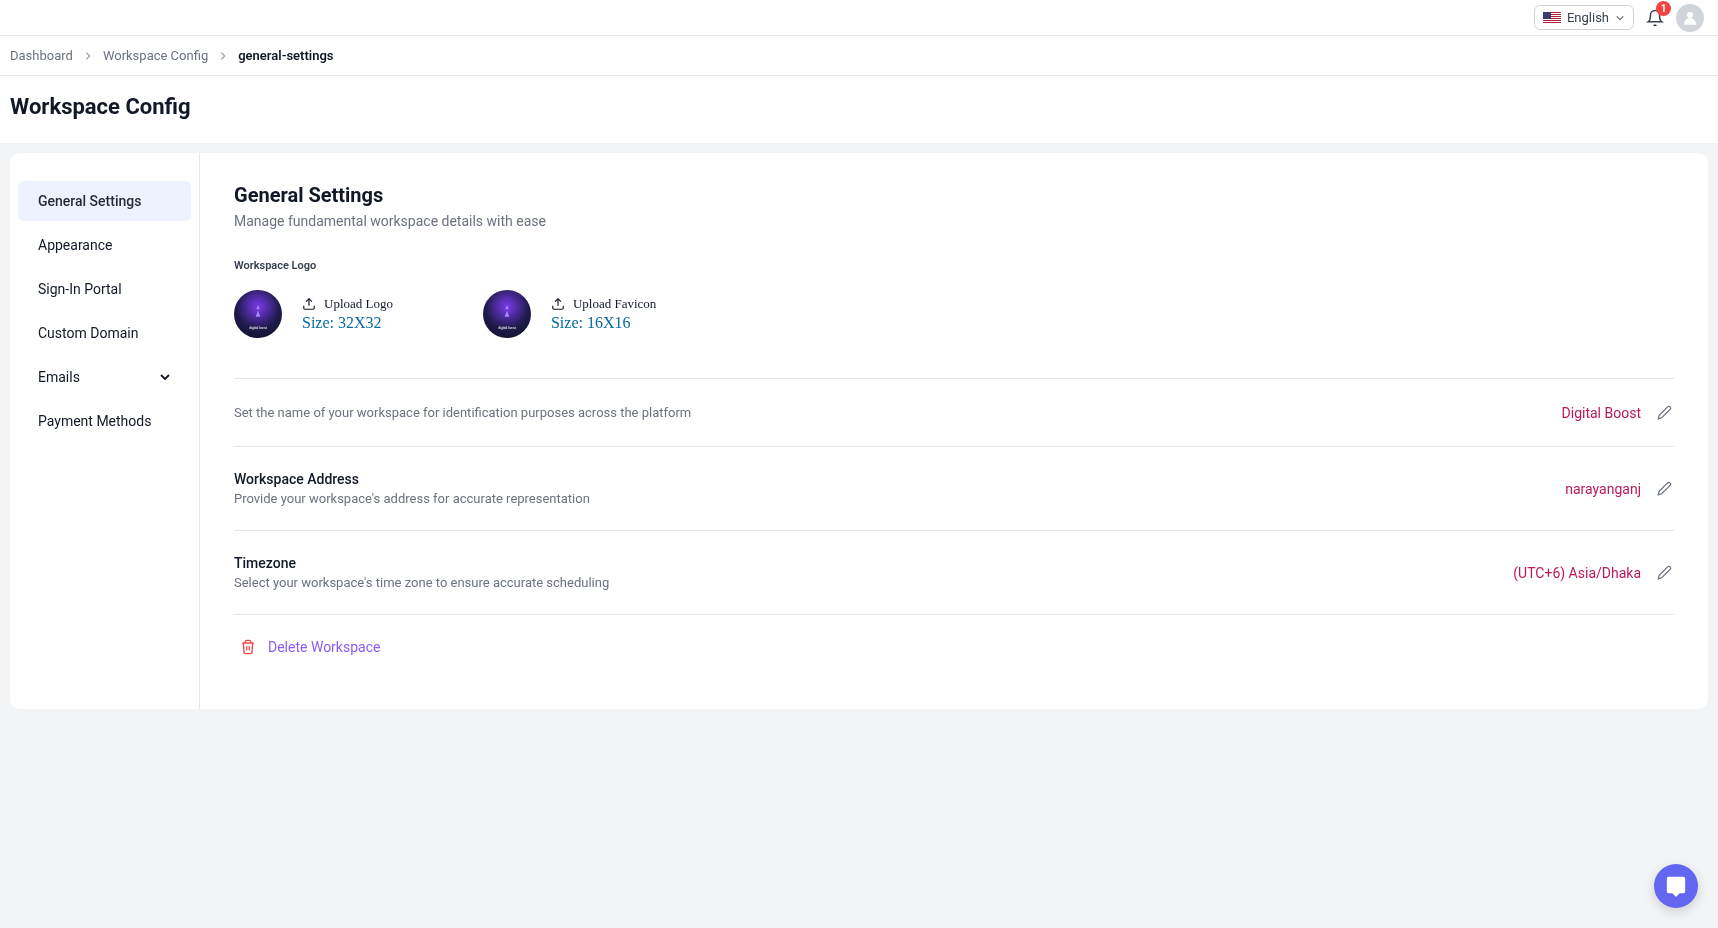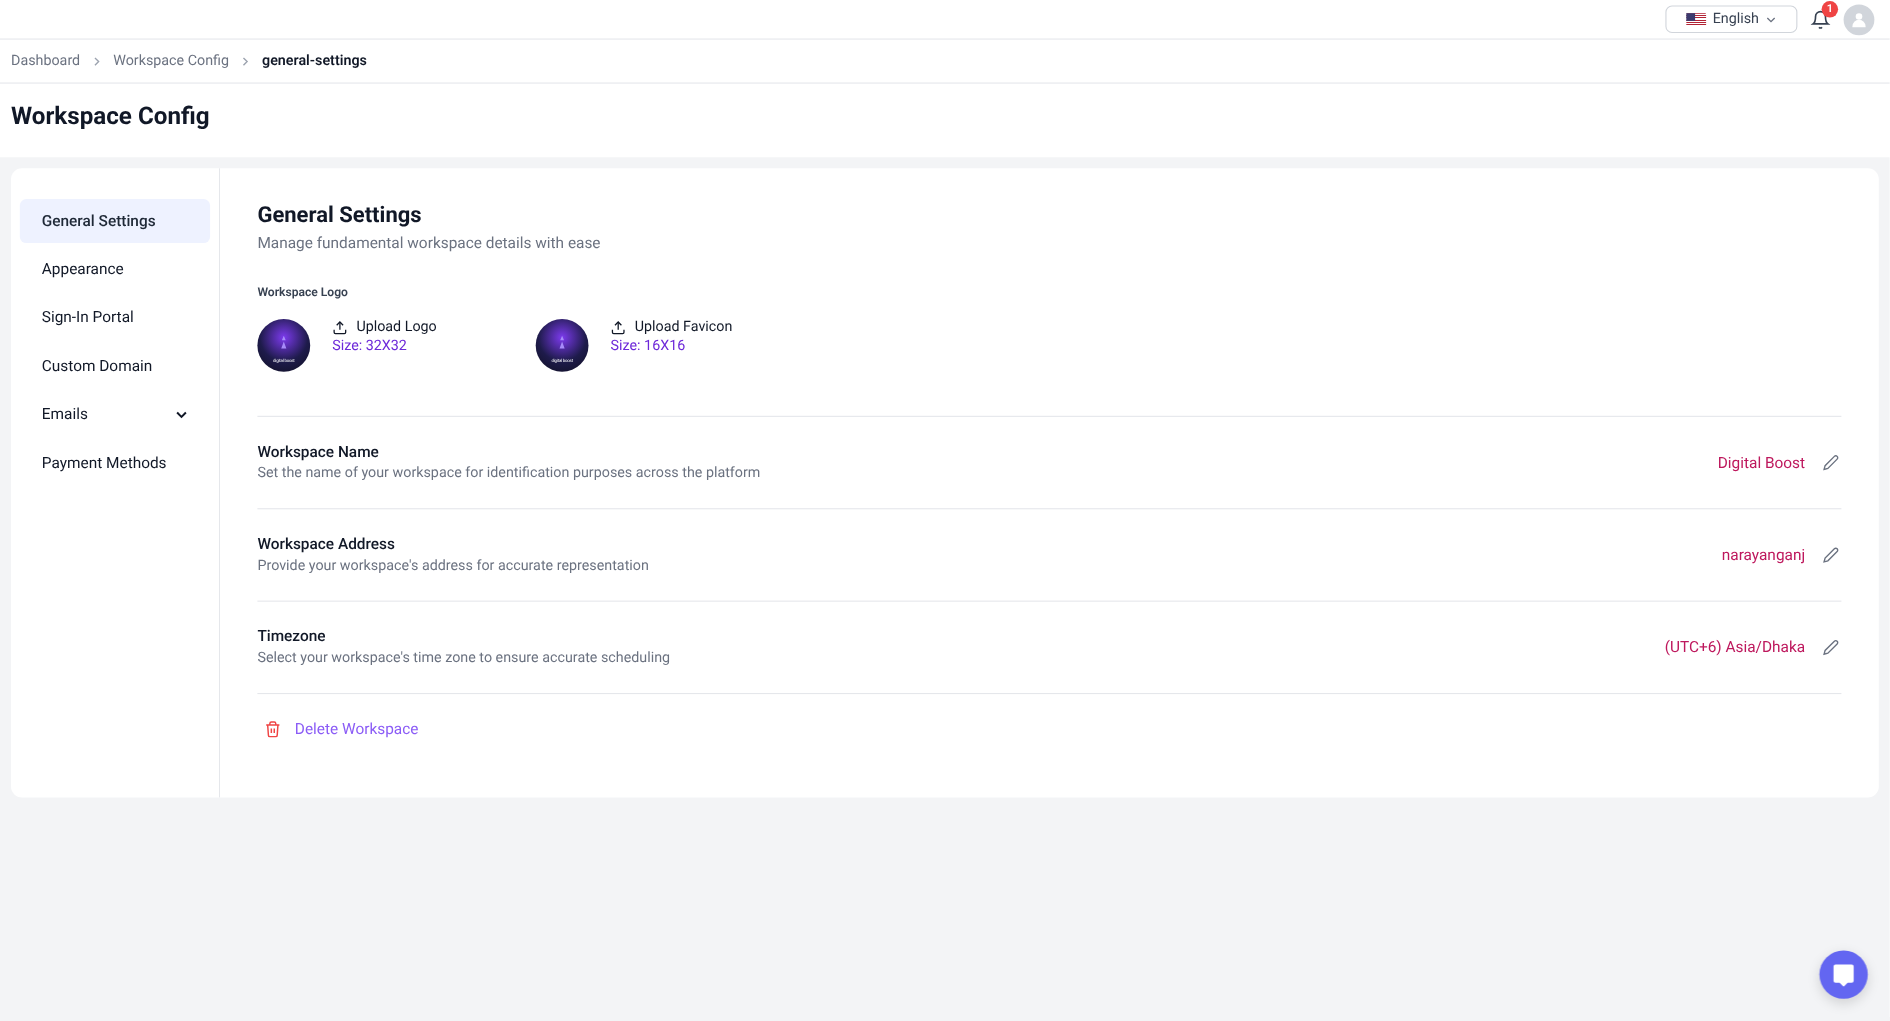--- a/index.html
+++ b/index.html
@@ -19,21 +19,21 @@
   padding: 0 14px;
   gap: 10px;
   border-bottom: 1px solid #e5e7eb;
 }
 .lang-select {
   display: flex;
   align-items: center;
   gap: 6px;
   border: 1px solid #d1d5db;
   border-radius: 6px;
-  padding: 4px 18px;
+  padding: 4px 8px;
   cursor: pointer;
   font-size: 13px;
   color: #374151;
 }
 .flag {
   width: 18px;
   height: 12px;
   background: linear-gradient(to bottom,
     #b22234 0%, #b22234 8%,
     #fff 8%, #fff 16%,
@@ -170,21 +170,23 @@
   margin-bottom: 18px;
 }
 
 .logo-row {
   display: flex;
   gap: 90px;
   margin-bottom: 40px;
 }
 .logo-block {
   display: flex;
+  align-items: center;
   gap: 20px;
+  font-family: Liberation Serif, serif;
 }
 .logo-circle {
   width: 48px; height: 48px;
   border-radius: 50%;
   background: radial-gradient(circle at 50% 35%, #7c3aed 0%, #1e1b4b 55%, #0f0e1f 100%);
   display: flex;
   flex-direction: column;
   align-items: center;
   justify-content: center;
   position: relative;
@@ -204,22 +206,22 @@
 }
 .upload-label {
   display: flex;
   align-items: center;
   gap: 8px;
   font-size: 13px;
   color: #111827;
   cursor: pointer;
 }
 .size-text {
-  font-size: 13px;
-  color: #6d28d9;
+  font-size: 16px;
+  color: #0369a1;
   margin-top: 2px;
 }
 
 .divider {
   border-top: 1px solid #e5e7eb;
   margin: 0;
 }
 .setting-row {
   display: flex;
   justify-content: space-between;
@@ -384,21 +386,20 @@
               <span>Upload Favicon</span>
             </div>
             <div class="size-text">Size: 16X16</div>
           </div>
         </div>
       </div>
 
       <div class="divider"></div>
       <div class="setting-row">
         <div class="setting-left">
-          <div class="row-title">Workspace Name</div>
           <div class="row-desc">Set the name of your workspace for identification purposes across the platform</div>
         </div>
         <div class="setting-right">
           <span>Digital Boost</span>
           <span class="edit-btn">
             <svg width="15" height="15" viewBox="0 0 24 24" fill="none" stroke="currentColor" stroke-width="2">
                 <path d="M17 3a2.828 2.828 0 1 1 4 4L7.5 20.5 2 22l1.5-5.5L17 3z"></path>
               </svg>
           </span>
         </div>

